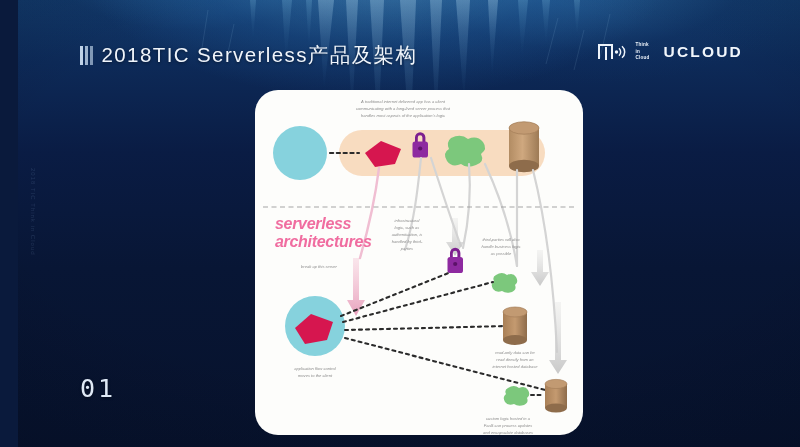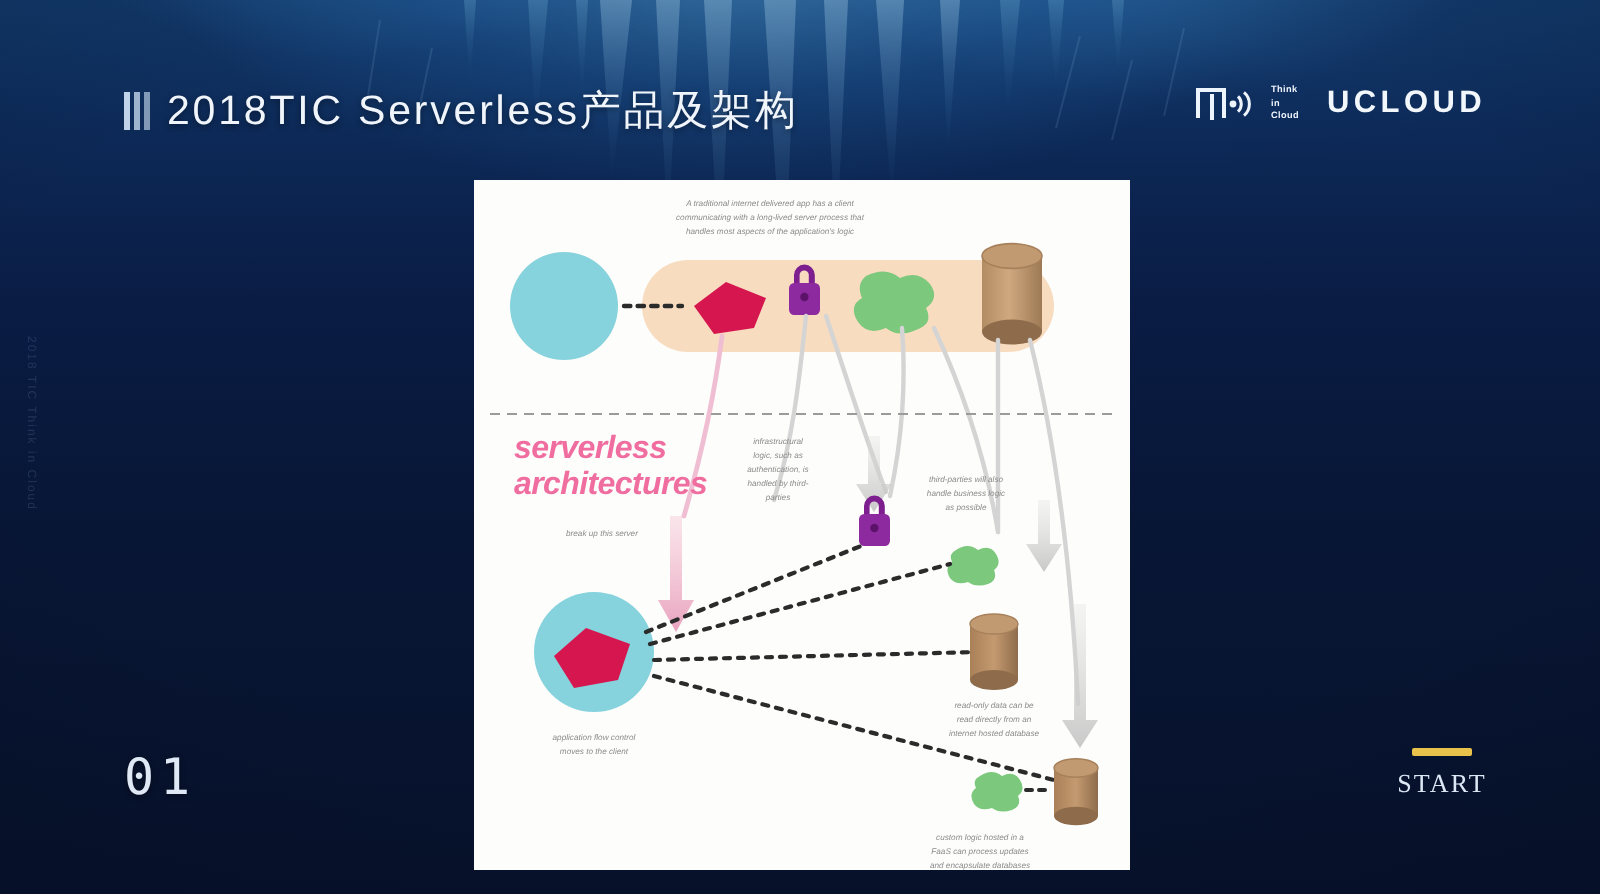--- a/index.html
+++ b/index.html
@@ -12,20 +12,21 @@
 
   
   .slide {
     position:absolute; inset:0;
     background:
       radial-gradient(ellipse 420px 200px at 46% -10%, rgba(90,170,220,0.55) 0%, rgba(40,110,180,0.25) 45%, rgba(10,30,70,0) 72%),
       radial-gradient(ellipse 300px 140px at 72% -6%, rgba(70,150,210,0.35) 0%, rgba(20,60,120,0.10) 55%, rgba(10,30,70,0) 80%),
       radial-gradient(ellipse 260px 120px at 22% -8%, rgba(60,140,200,0.28) 0%, rgba(15,45,100,0.08) 55%, rgba(10,30,70,0) 80%),
       linear-gradient(180deg,#123a6b 0%, #0d2a58 14%, #0a1c44 34%, #081635 60%, #07122c 100%);
     overflow:hidden;
+    margin-left:18px;
   }
   
   .bg-streaks { position:absolute; left:0; top:0; width:800px; height:170px; opacity:.55; }
   .bg-vignette {
     position:absolute; inset:0;
     background:radial-gradient(ellipse 130% 110% at 50% 42%, rgba(0,0,0,0) 40%, rgba(2,8,24,0.55) 100%);
     pointer-events:none;
   }
 
   
@@ -87,21 +88,21 @@
   .start-btn { position:absolute; right:48px; top:374px; text-align:center; width:62px; }
   .start-bar { width:30px; height:4px; background:#e8c24a; margin:0 auto 6px; border-radius:1px; }
   .start-label {
     color:#dde8f6; font-size:13px; letter-spacing:1.1px;
     font-family:"Liberation Serif", serif;
   }
 
   
   .diagram {
     position:absolute; left:237px; top:90px; width:328px; height:345px;
-    background:#fdfdfb; overflow:hidden;
+    background:#fdfdfb; overflow:hidden;border-radius:23px;
   }
   .diagram svg { display:block; }
 
   .dg-text {
     font-family:"Liberation Sans", sans-serif;
     font-style:italic; fill:#8c8c8c;
   }
   .dg-cap { font-size:4.1px; }
   .serverless-head {
     font-family:"Liberation Sans", sans-serif;
@@ -181,24 +182,20 @@
       <span class="tic-text">
         <span>Think</span>
         <span>in</span>
         <span>Cloud</span>
       </span>
     </div>
     <div class="ucloud-logo">UCLOUD</div>
   </div>
 
   <div class="page-num">01</div>
-  <div class="start-btn">
-    <div class="start-bar"></div>
-    <div class="start-label">START</div>
-  </div>
 
   <div class="diagram">
     <svg viewBox="0 0 328 345" width="328" height="345">
       <defs>
         <linearGradient id="cyl" x1="0" y1="0" x2="1" y2="0">
           <stop offset="0%" stop-color="#b28c63"></stop>
           <stop offset="45%" stop-color="#cfa87f"></stop>
           <stop offset="100%" stop-color="#9d7a55"></stop>
         </linearGradient>
         <linearGradient id="cyl2" x1="0" y1="0" x2="1" y2="0">

